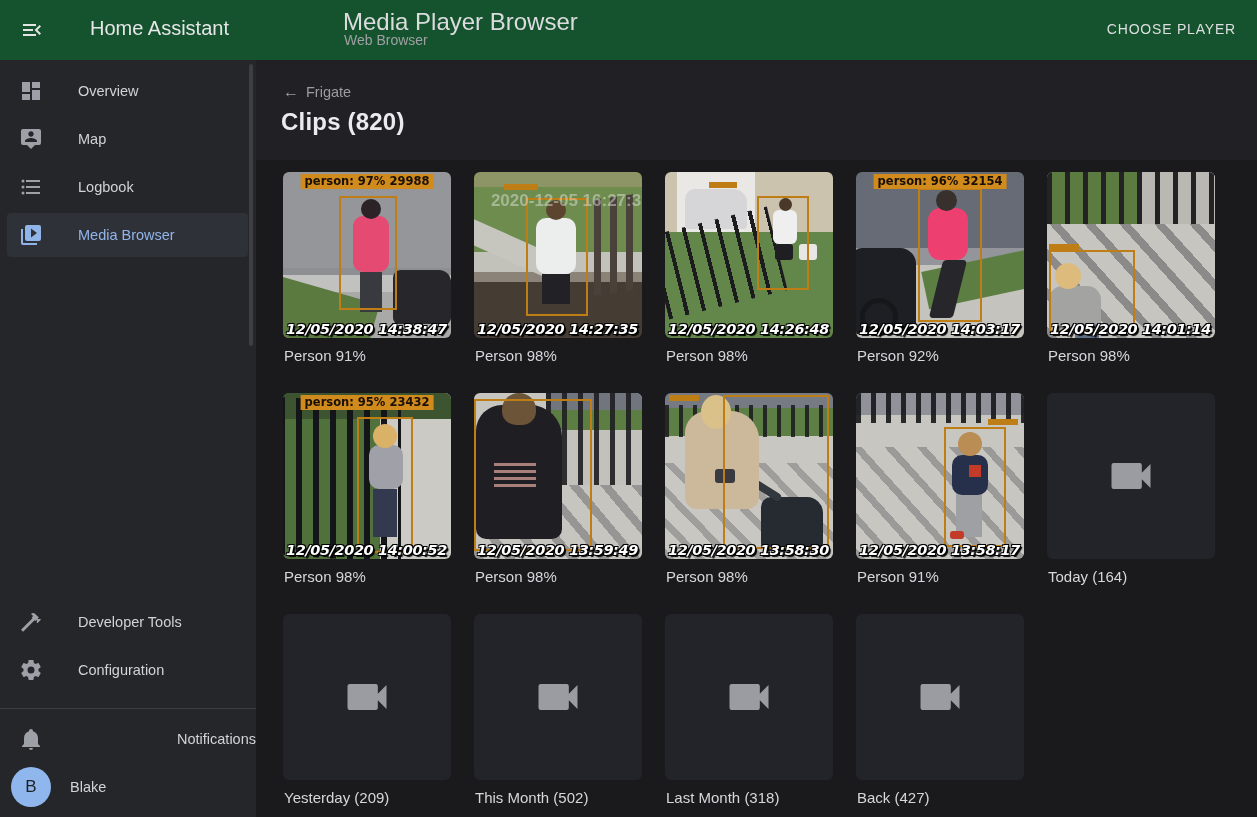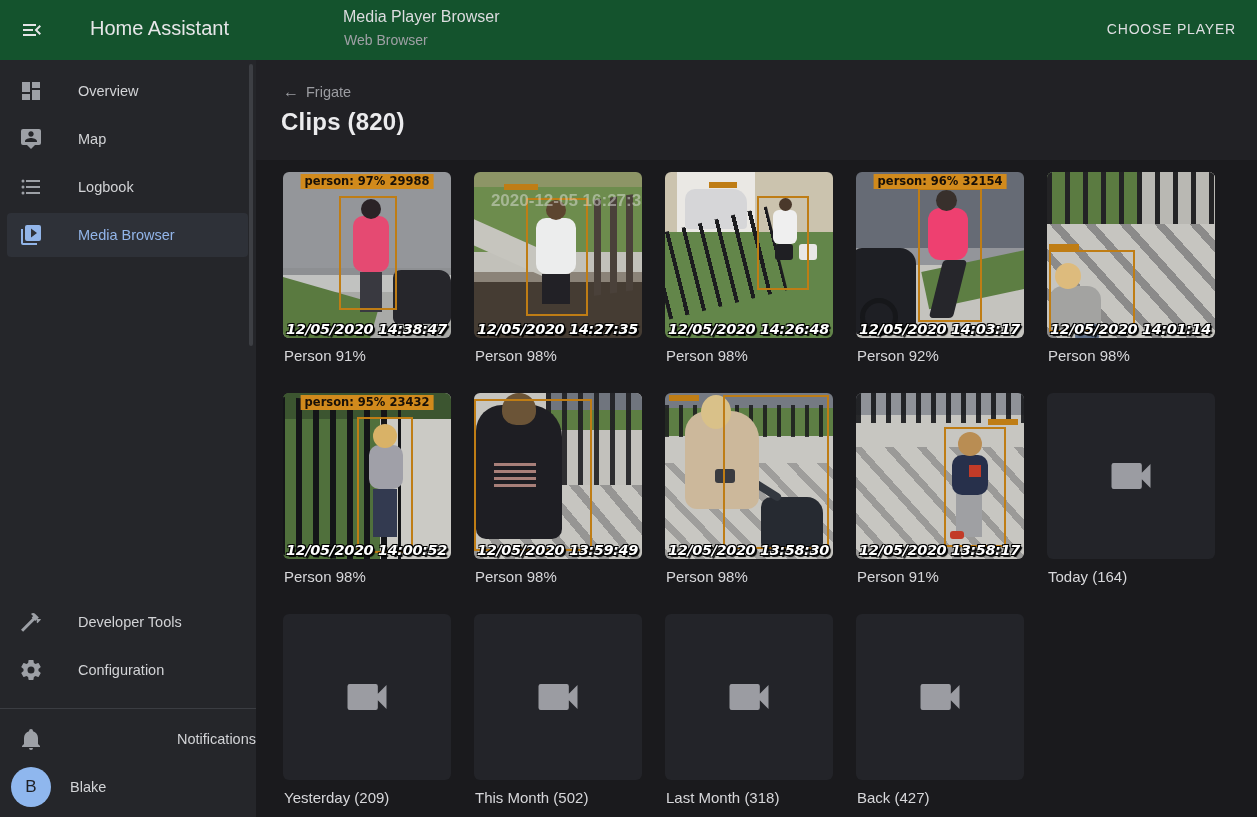--- a/index.html
+++ b/index.html
@@ -3,21 +3,21 @@
 <meta charset="utf-8">
 <style>
   * { margin:0; padding:0; box-sizing:border-box; }
   html,body { width:1257px; height:817px; overflow:hidden; background:#141416;
     font-family:"Liberation Sans", sans-serif; -webkit-font-smoothing:antialiased; }
 
   
   .topbar { position:absolute; left:0; top:0; width:1257px; height:60px; background:#14532d; z-index:10; }
   .menu-btn { position:absolute; left:20px; top:18px; width:24px; height:24px; color:#e4e4e6; cursor:pointer; }
   .ha-title { position:absolute; left:90px; top:17px; font-size:20px; color:#e6e6e8; }
-  .mp-title { position:absolute; left:343px; top:8px; font-size:16px; color:#dcdcdf; }
+  .mp-title { position:absolute; left:343px; top:8px; font-size:24px; color:#dcdcdf; }
   .mp-sub   { position:absolute; left:344px; top:32px; font-size:14px; color:#9fa0a5; }
   .choose-player { position:absolute; right:21px; top:21px; font-size:14px; font-weight:500;
     letter-spacing:.8px; color:#dfdfe2; cursor:pointer; }
 
   
   .sidebar { position:absolute; left:0; top:60px; width:256px; height:757px; background:#25262a; z-index:9; display:flex; flex-direction:column; }
   .sb-scrollbar { position:absolute; right:3px; top:4px; width:4px; height:282px; background:#3d3f44; border-radius:2px; }
   .sb-group { padding-top:7px;text-align:right; }
   .sb-item { position:relative; height:48px; margin:0 0; display:flex; align-items:center; cursor:pointer; }
   .sb-item .hl { position:absolute; left:7px; right:8px; top:2px; bottom:2px; border-radius:4px; background:transparent; }

